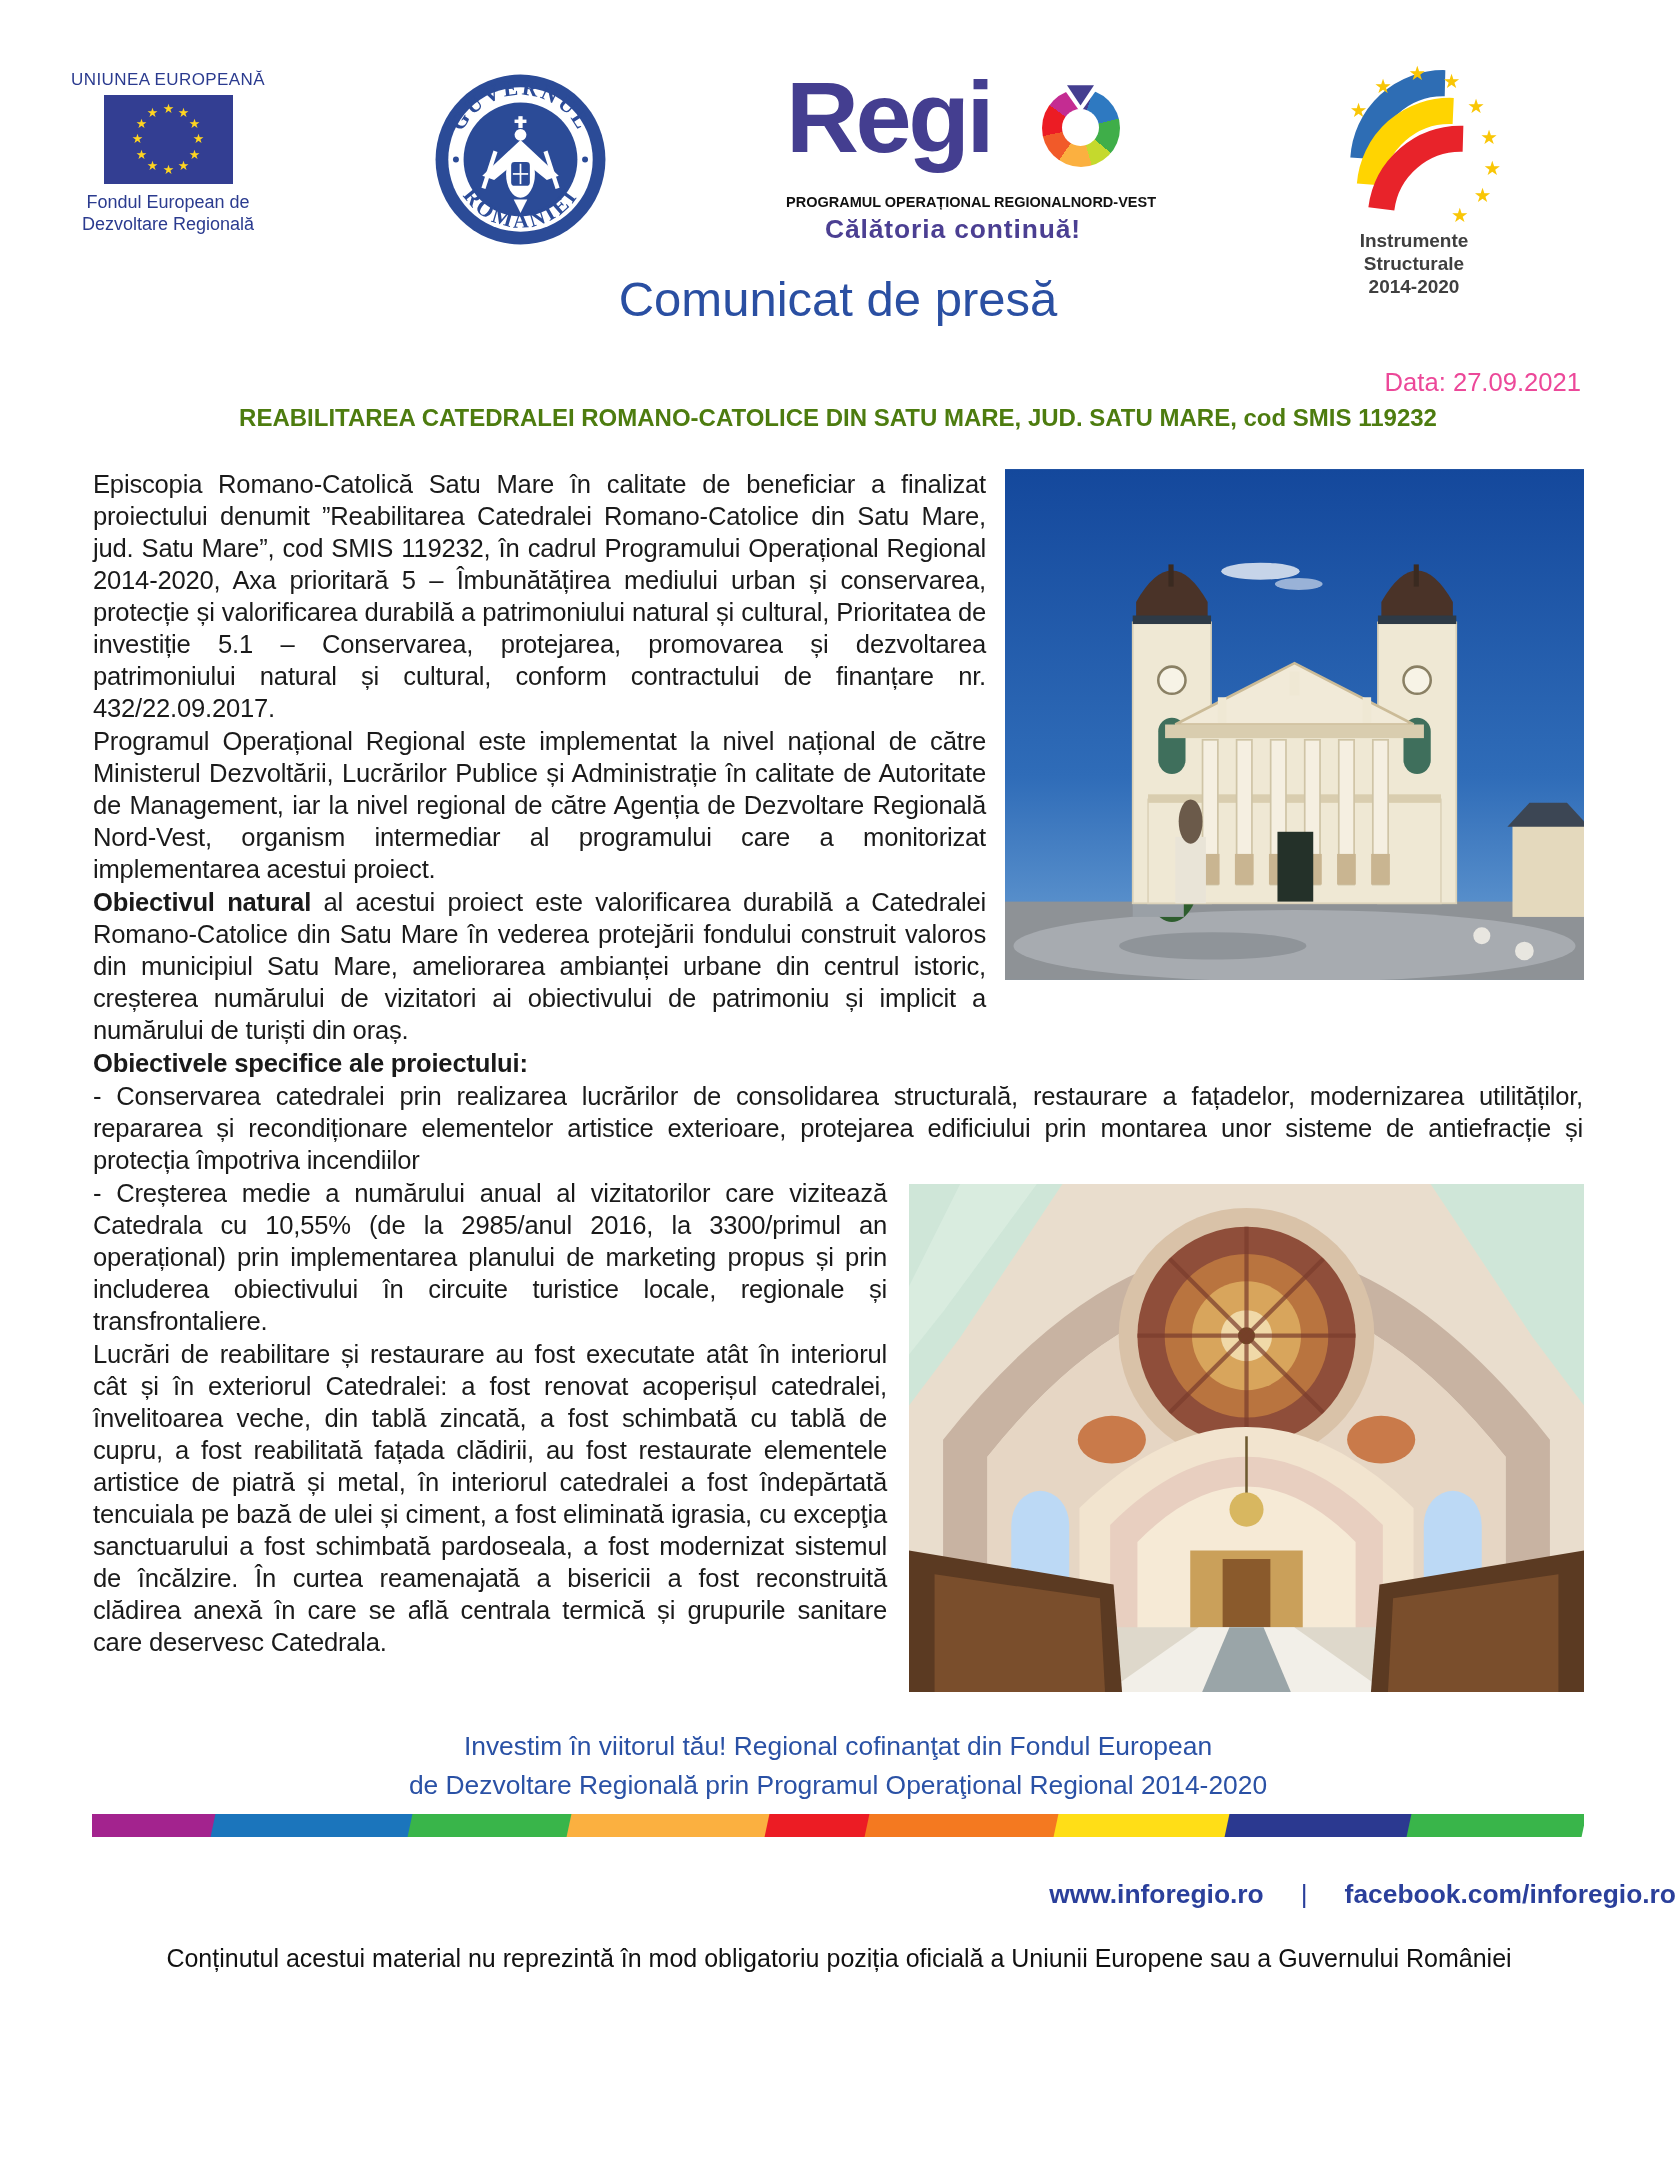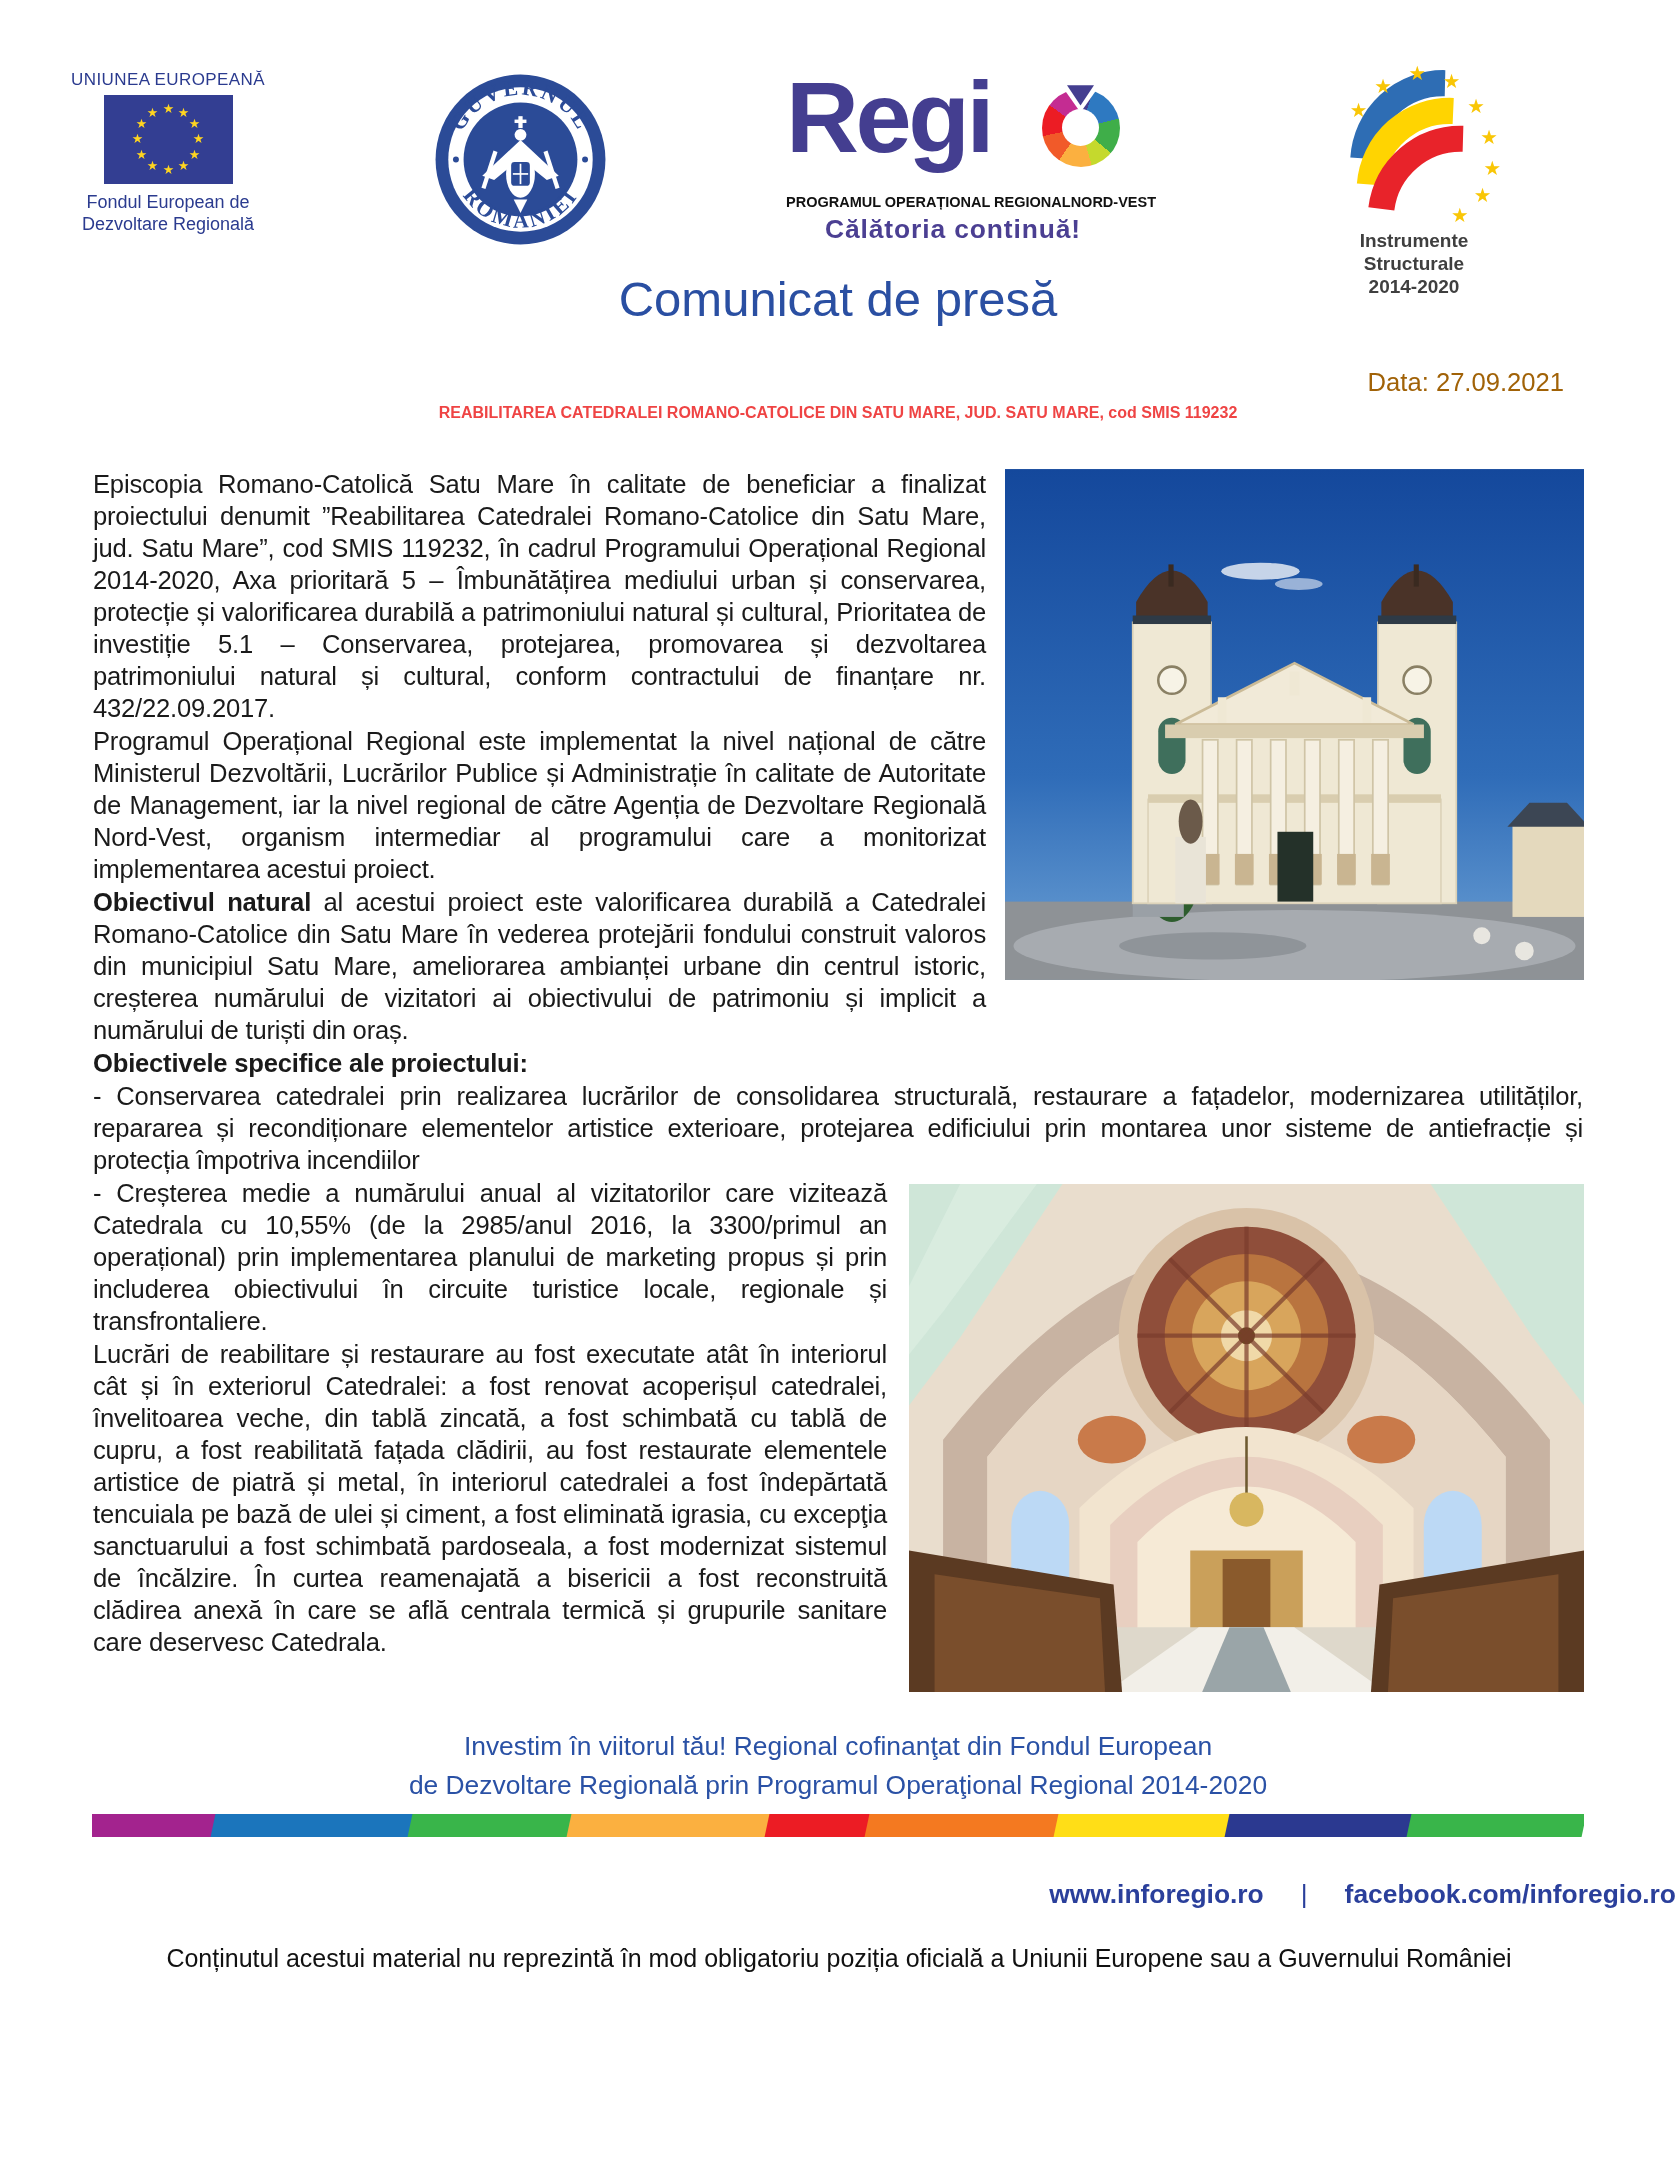--- a/index.html
+++ b/index.html
@@ -25,22 +25,22 @@
   .regio-notch{position:absolute;left:274px;top:8.5px;width:41px;height:29px;background:#ffffff;clip-path:polygon(0 0,100% 0,50% 100%);}
   .regio-tri{position:absolute;left:281px;top:10.2px;width:27px;height:20.4px;background:#443e90;clip-path:polygon(0 0,100% 0,50% 100%);}
   .regio-caps{position:relative;display:flex;justify-content:flex-start;width:322px;margin-top:-1.7px;font-size:14.5px;font-weight:700;color:#111111;letter-spacing:0px;white-space:nowrap;}
   .regio-tag{margin-top:3.4px;text-align:center;font-size:26.4px;font-weight:700;color:#4b3f92;letter-spacing:0.9px;}
 
   .is-logo{position:absolute;left:1316px;top:60px;width:196px;text-align:center;}
   .is-text{font-size:19px;font-weight:700;color:#3f3f3f;line-height:23px;margin-top:1.7px;}
 
   
   .doc-title{position:absolute;top:271px;left:0;width:100%;text-align:center;font-size:49px;color:#2a4fa2;letter-spacing:0px;}
-  .date-line{position:absolute;top:368px;right:112px;font-size:25.6px;color:#a16207;}
-  .subject{position:absolute;top:404px;left:0;width:100%;text-align:center;font-size:16px;font-weight:700;color:#ef4444;}
+  .date-line{position:absolute;top:368px;right:95px;font-size:25.6px;color:#ec4899;}
+  .subject{position:absolute;top:404px;left:0;width:100%;text-align:center;font-size:24px;font-weight:700;color:#4d7c0f;}
 
   
   .article{position:absolute;top:467px;left:92px;width:1492px;font-size:25.6px;line-height:32px;text-align:justify;letter-spacing:-0.2px;}
   .article p{margin:1px;}
   .photo{border:0;display:block;}
   .photo-ext{float:right;width:579px;height:511px;margin:1.7px 0 10.2px 19px;}
   .photo-int{float:right;width:675px;height:508px;margin:6.8px 0 10.2px 22px;}
   .clear{clear:both;}
 
   

